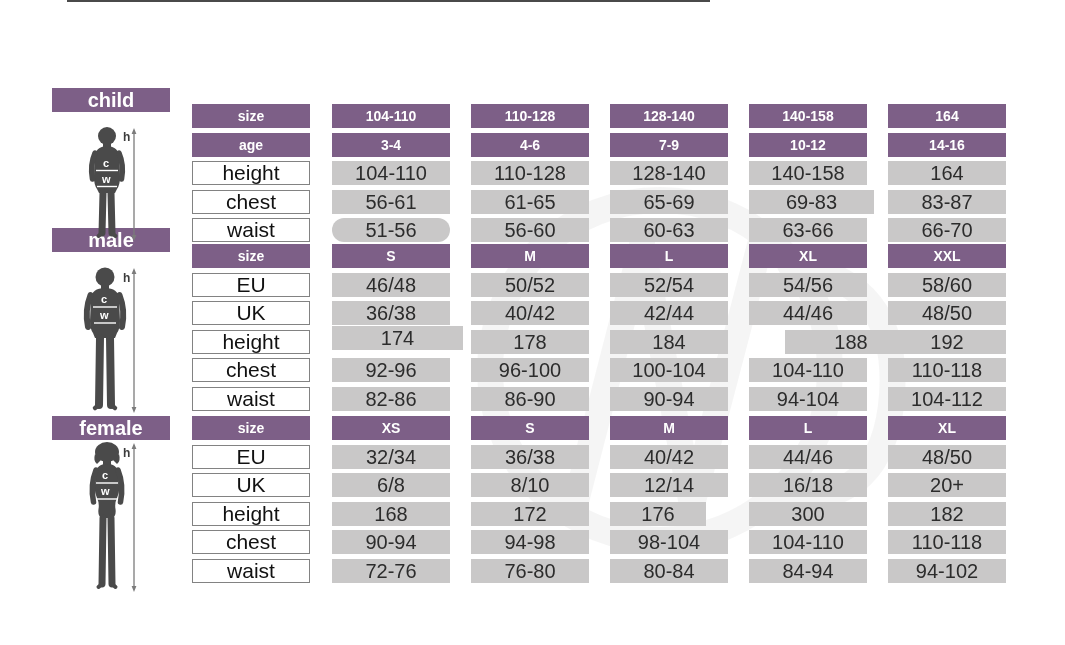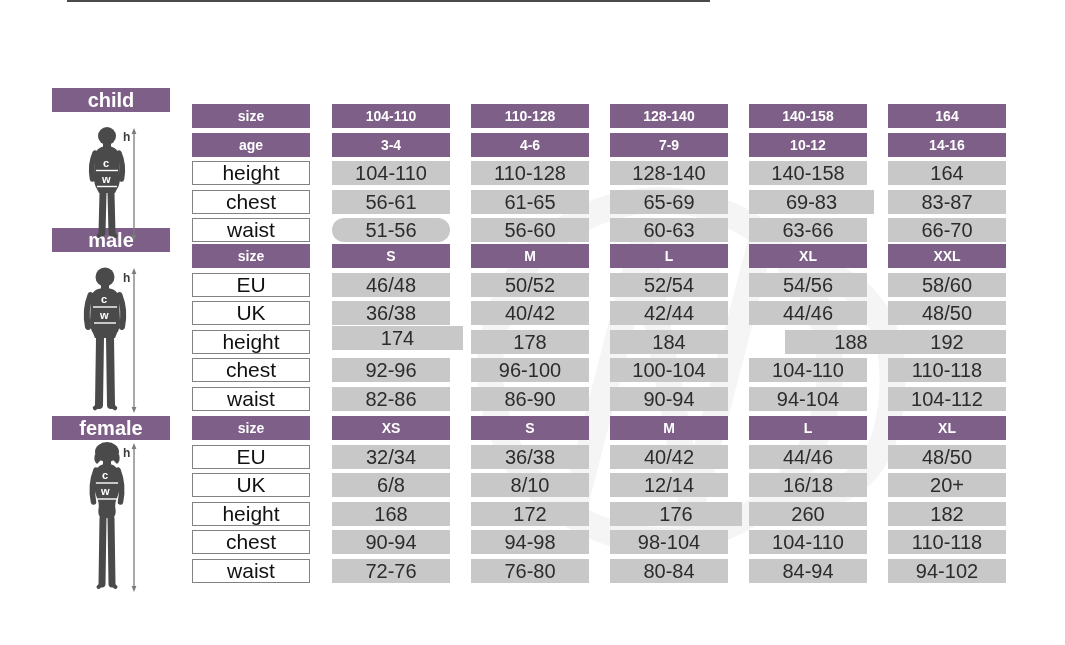--- a/index.html
+++ b/index.html
@@ -127,22 +127,22 @@
       <div class="cell val" style="left: 888px; top: 445px; width: 118px;">48/50</div>
       <div class="cell lab" style="left: 192px; top: 473px; width: 118px;">UK</div>
       <div class="cell val" style="left: 332px; top: 473px; width: 118px;">6/8</div>
       <div class="cell val" style="left: 471px; top: 473px; width: 118px;">8/10</div>
       <div class="cell val" style="left: 610px; top: 473px; width: 118px;">12/14</div>
       <div class="cell val" style="left: 749px; top: 473px; width: 118px;">16/18</div>
       <div class="cell val" style="left: 888px; top: 473px; width: 118px;">20+</div>
       <div class="cell lab" style="left: 192px; top: 502px; width: 118px;">height</div>
       <div class="cell val" style="left: 332px; top: 502px; width: 118px;">168</div>
       <div class="cell val" style="left: 471px; top: 502px; width: 118px;">172</div>
-      <div class="cell val" style="left: 610px; top: 502px; width: 132px;">176</div>
-      <div class="cell val" style="left: 749px; top: 502px; width: 118px;">260</div>
+      <div class="cell val" style="left: 610px; top: 502px; width: 96px;">176</div>
+      <div class="cell val" style="left: 749px; top: 502px; width: 118px;">300</div>
       <div class="cell val" style="left: 888px; top: 502px; width: 118px;">182</div>
       <div class="cell lab" style="left: 192px; top: 530px; width: 118px;">chest</div>
       <div class="cell val" style="left: 332px; top: 530px; width: 118px;">90-94</div>
       <div class="cell val" style="left: 471px; top: 530px; width: 118px;">94-98</div>
       <div class="cell val" style="left: 610px; top: 530px; width: 118px;">98-104</div>
       <div class="cell val" style="left: 749px; top: 530px; width: 118px;">104-110</div>
       <div class="cell val" style="left: 888px; top: 530px; width: 118px;">110-118</div>
       <div class="cell lab" style="left: 192px; top: 559px; width: 118px;">waist</div>
       <div class="cell val" style="left: 332px; top: 559px; width: 118px;">72-76</div>
       <div class="cell val" style="left: 471px; top: 559px; width: 118px;">76-80</div>

